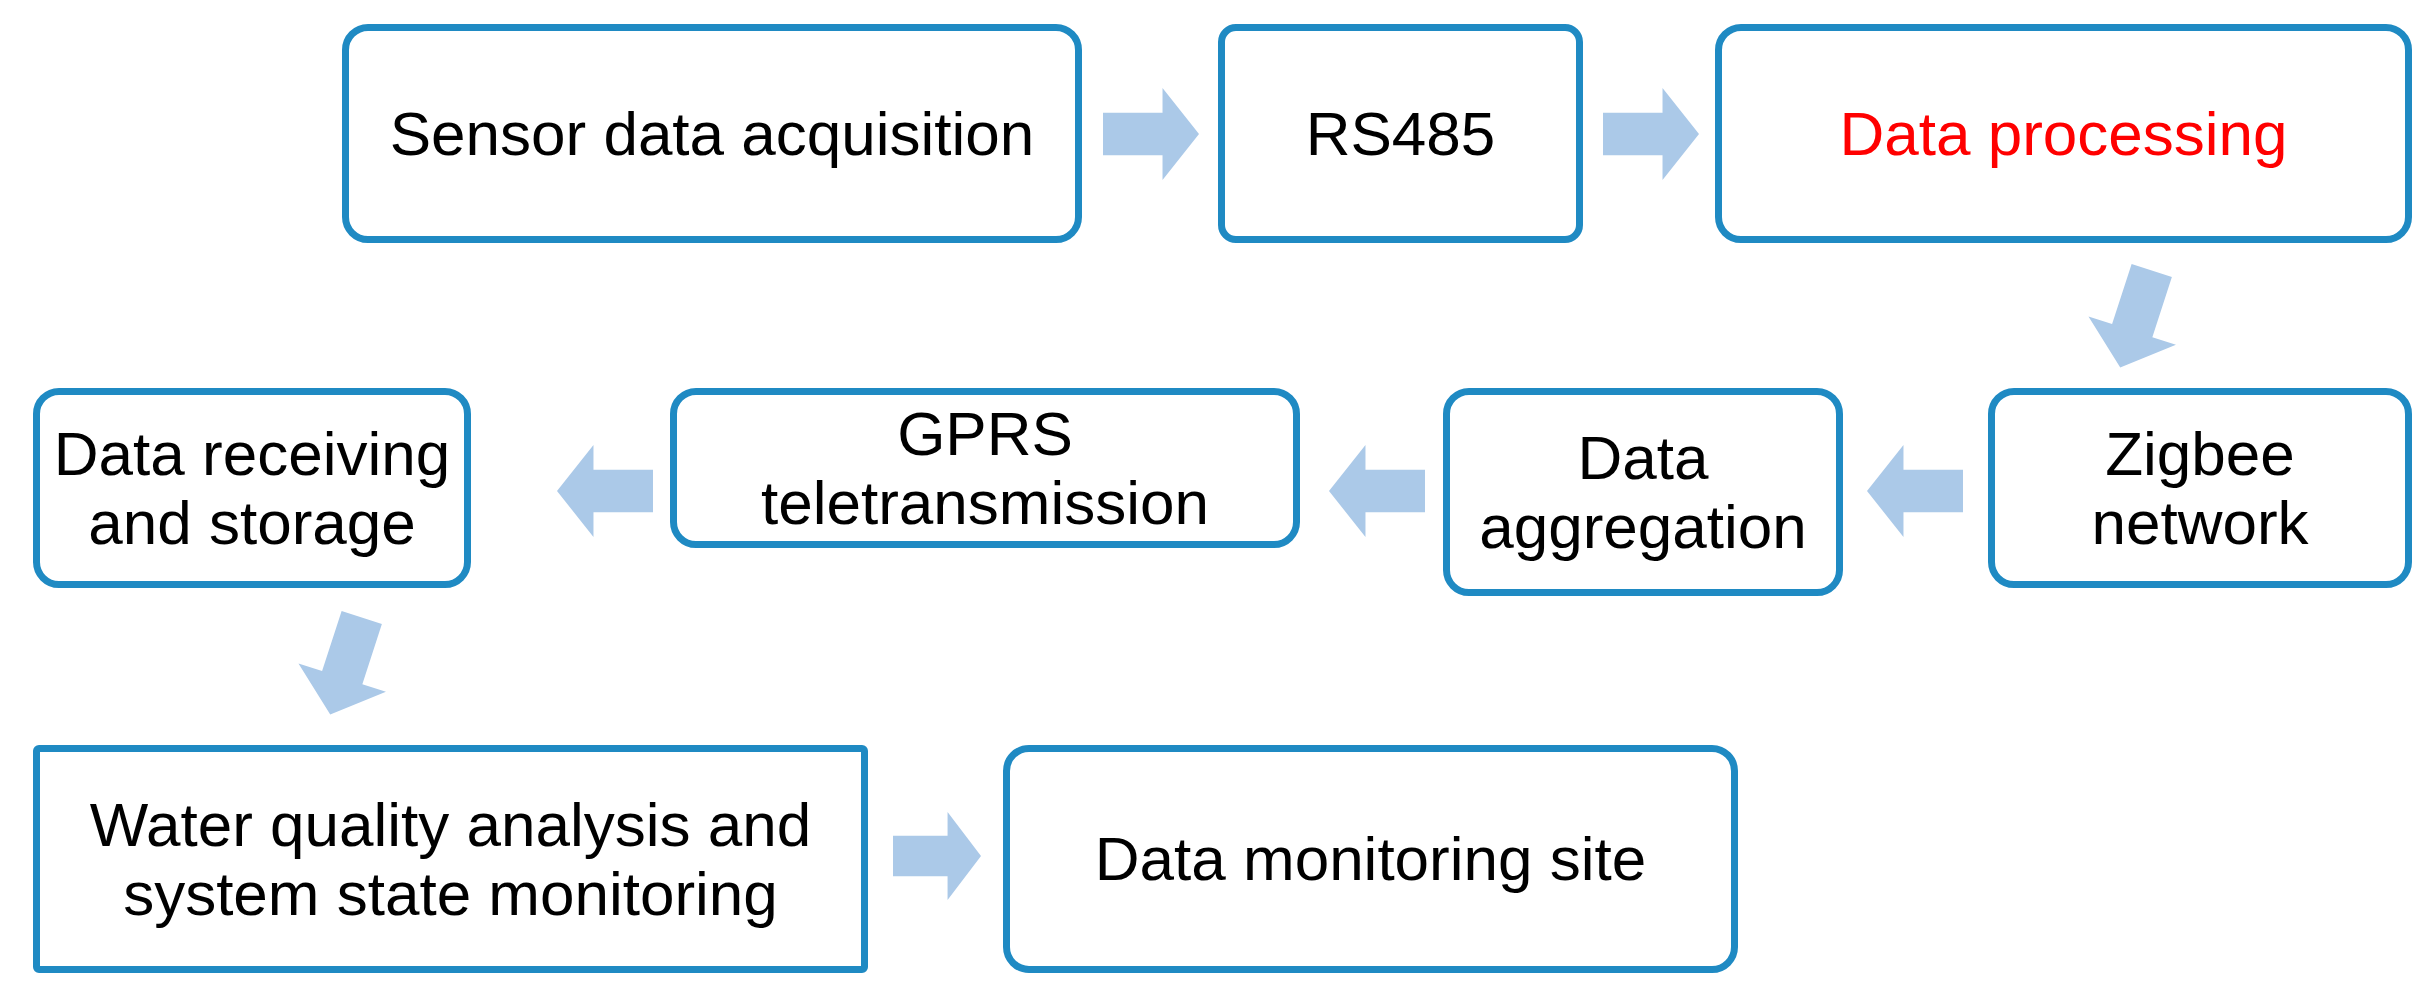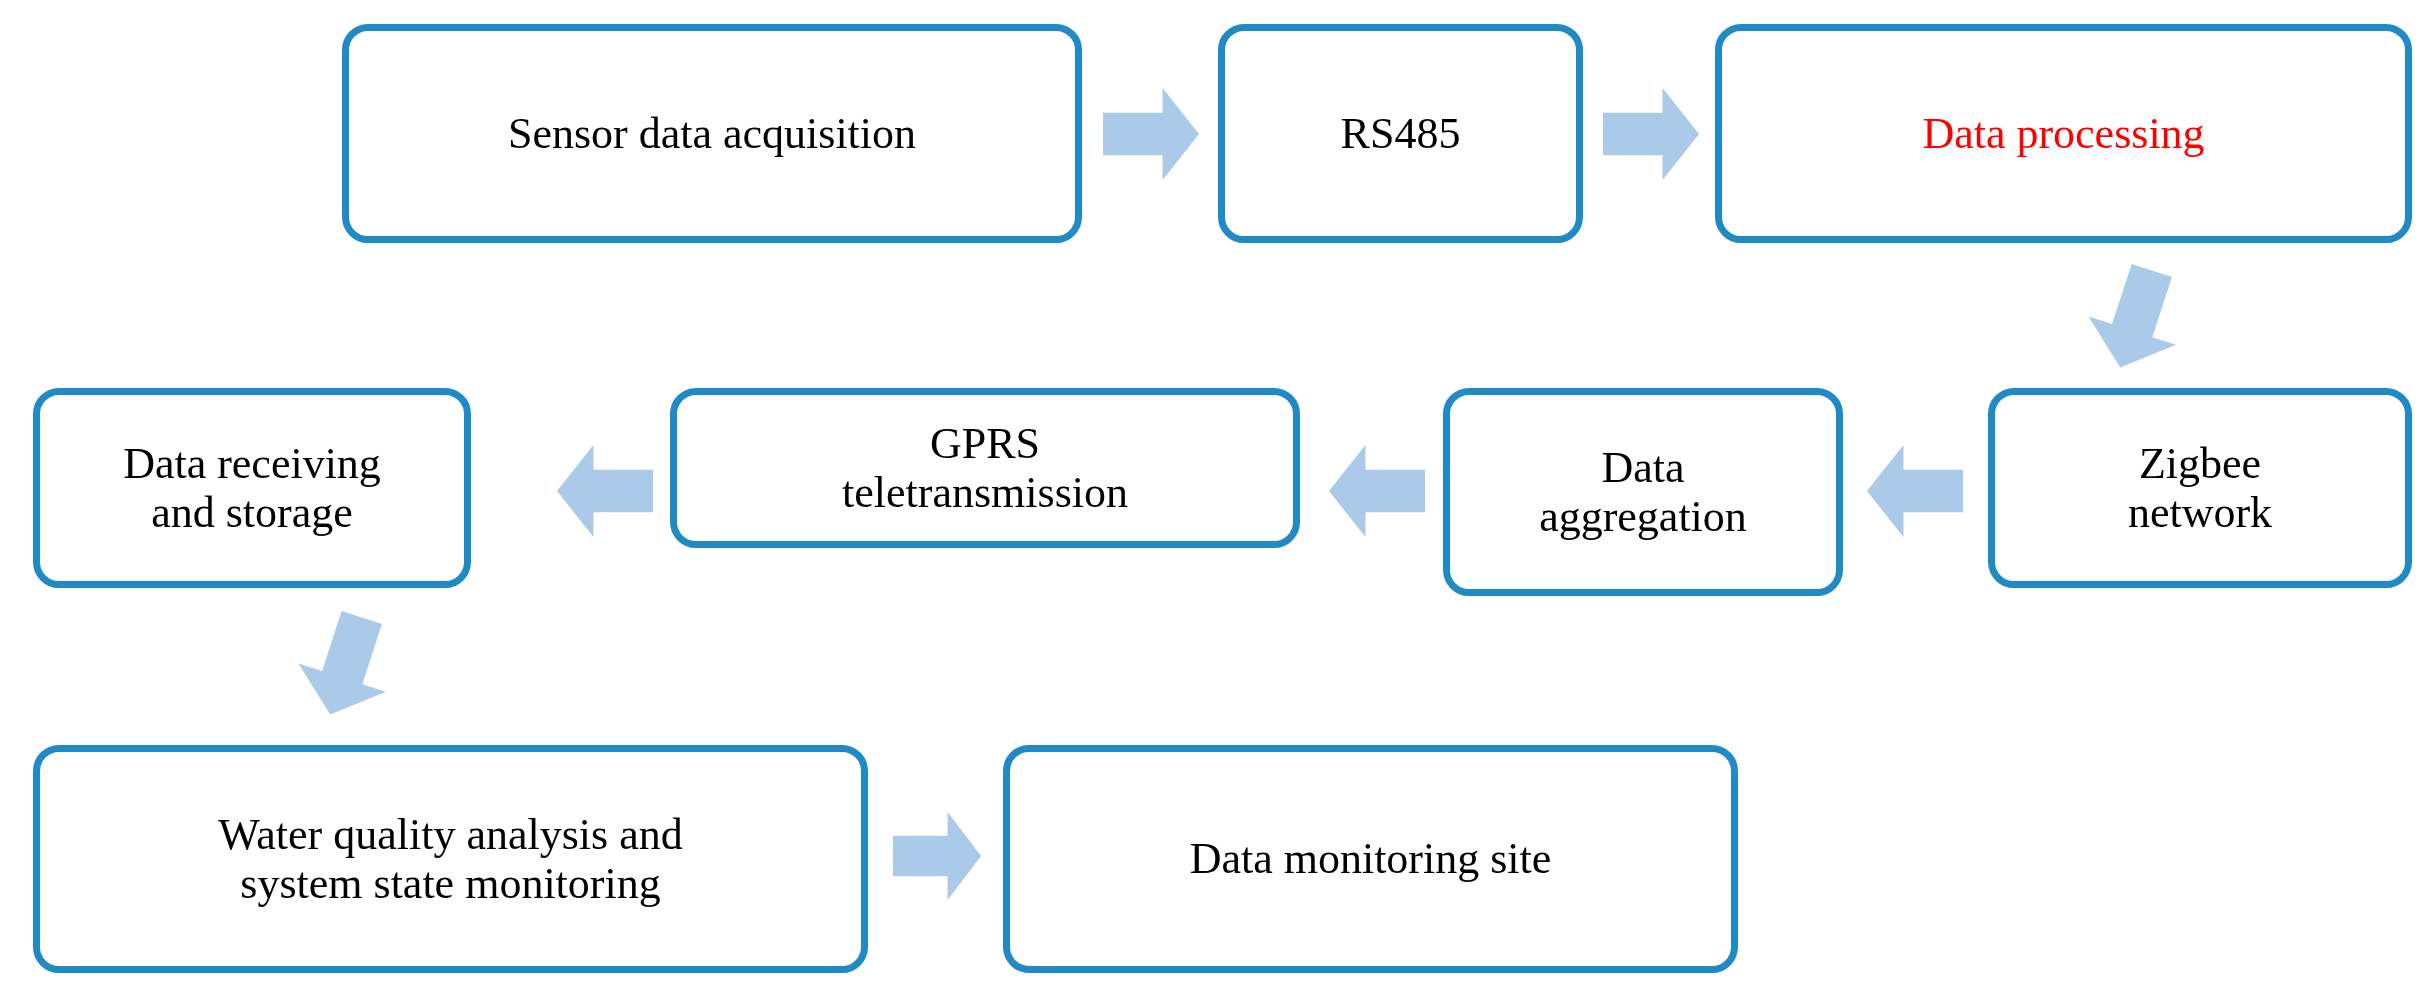--- a/index.html
+++ b/index.html
@@ -22,22 +22,22 @@
     box-sizing: border-box;
     background: #ffffff;
     border: 7px solid var(--edge, #1f8ac3);
     border-radius: 26px;
     display: flex;
     align-items: center;
     justify-content: center;
     text-align: center;
   }
   .node-label {
-    font-family: Liberation Serif, serif;
-    font-size: 44px;
+    font-family: Liberation Sans, sans-serif;
+    font-size: 62px;
     line-height: 1.12;
     color: #000000;
     letter-spacing: 0px;
     white-space: pre-line;
     padding: 0 10px;
   }
   .node-label.accent {
     color: var(--accent, #ff0000);
   }
   .arrow {
@@ -50,21 +50,21 @@
   }
 </style>
 </head>
 <body>
 
 <div id="canvas" style="background: rgb(255, 255, 255);">
   <div id="nodes-layer">
       <div class="node" style="left: 342px; top: 24px; width: 740px; height: 219px; --edge: #1f8ac3;">
         <div class="node-label" style="--accent: #ff0000; color: rgb(0, 0, 0);">Sensor data acquisition</div>
       </div>
-      <div class="node" style="left: 1218px; top: 24px; width: 365px; height: 219px; --edge: #1f8ac3;">
+      <div class="node" style="left: 1218px; top: 24px; width: 365px; height: 219px; border-radius: 18px; --edge: #1f8ac3;">
         <div class="node-label" style="--accent: #ff0000; color: rgb(0, 0, 0);">RS485</div>
       </div>
       <div class="node" style="left: 1715px; top: 24px; width: 697px; height: 219px; --edge: #1f8ac3;">
         <div class="node-label accent" style="--accent: #ff0000;">Data processing</div>
       </div>
       <div class="node" style="left: 1988px; top: 388px; width: 424px; height: 200px; --edge: #1f8ac3;">
         <div class="node-label" style="--accent: #ff0000; color: rgb(0, 0, 0);">Zigbee
 network</div>
       </div>
       <div class="node" style="left: 1443px; top: 388px; width: 400px; height: 208px; --edge: #1f8ac3;">
@@ -72,21 +72,21 @@
 aggregation</div>
       </div>
       <div class="node" style="left: 670px; top: 388px; width: 630px; height: 160px; --edge: #1f8ac3;">
         <div class="node-label" style="--accent: #ff0000; color: rgb(0, 0, 0);">GPRS
 teletransmission</div>
       </div>
       <div class="node" style="left: 33px; top: 388px; width: 438px; height: 200px; --edge: #1f8ac3;">
         <div class="node-label" style="--accent: #ff0000; color: rgb(0, 0, 0);">Data receiving
 and storage</div>
       </div>
-      <div class="node" style="left: 33px; top: 745px; width: 835px; height: 228px; --edge: #1f8ac3;">
+      <div class="node" style="left: 33px; top: 745px; width: 835px; height: 228px; border-radius: 6px; --edge: #1f8ac3;">
         <div class="node-label" style="--accent: #ff0000; color: rgb(0, 0, 0);">Water quality analysis and
 system state monitoring</div>
       </div>
       <div class="node" style="left: 1003px; top: 745px; width: 735px; height: 228px; --edge: #1f8ac3;">
         <div class="node-label" style="--accent: #ff0000; color: rgb(0, 0, 0);">Data monitoring site</div>
       </div>
     </div>
   <div id="arrows-layer">
       <div class="arrow" style="left: 1103px; top: 88px; width: 96px; height: 92px;">
         <svg width="96" height="92" viewBox="0 0 100 100" preserveAspectRatio="none">

